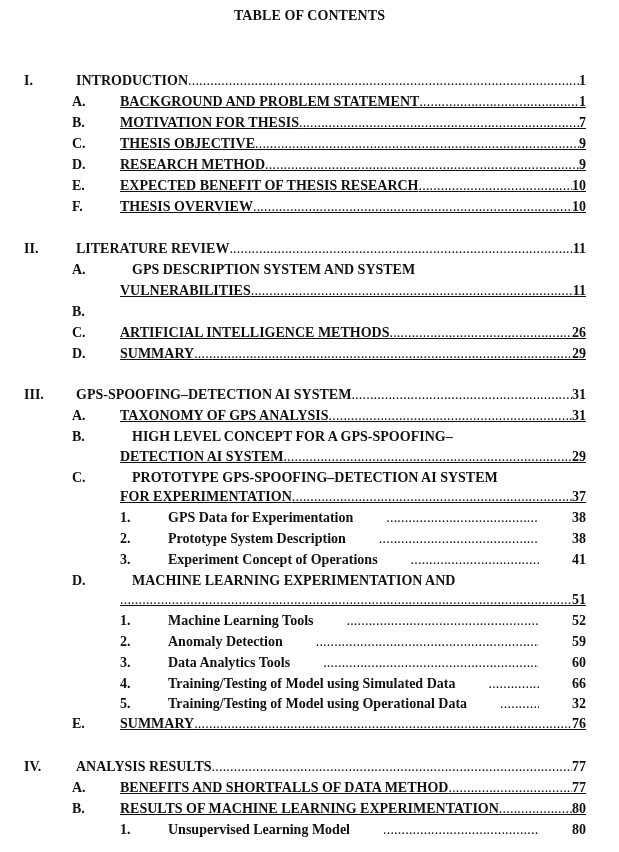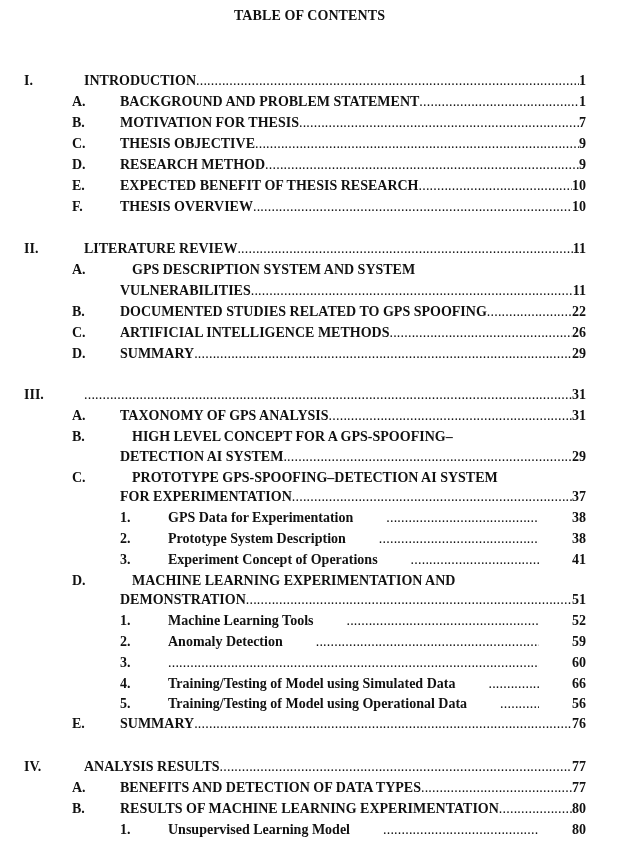--- a/index.html
+++ b/index.html
@@ -24,23 +24,23 @@
   .entry .txt { flex: 0 0 auto; }
   .entry .dots {
     flex: 1 1 auto; overflow: hidden; white-space: nowrap;
     letter-spacing: 0.2px; font-weight: normal;
   }
   .entry .dots::after {
     content: "................................................................................................................................................................................................................................................";
   }
   .entry .pg { flex: 0 0 auto; }
   .lvl1 .num { left: 24px; }
-  .lvl1 .entry { left: 84px; }
+  .lvl1 .entry { left: 76px; }
   .lvl2 .num { left: 72px; }
-  .lvl2 .entry { left: 120px; }
+  .lvl2 .entry { left: 120px; text-decoration: underline; }
   .lvl3 .num { left: 120px; }
   .lvl3 .entry { left: 168px; gap: 33px; }
   .cont { position: absolute; top: 0; white-space: nowrap; }
   .lvl2 .cont { left: 132px; }
 </style>
 </head>
 <body>
 
 <div class="title">TABLE OF CONTENTS</div>
 
@@ -115,25 +115,20 @@
 </div>
 <div class="line lvl2" style="top:280px">
   <div class="entry">
       <span class="txt">VULNERABILITIES</span>
       <span class="dots"></span>
       <span class="pg">11</span>
     </div>
 </div>
 <div class="line lvl2" style="top:301px">
   <span class="num">B.</span>
-  <div class="entry">
-      <span class="txt">DOCUMENTED STUDIES RELATED TO GPS SPOOFING </span>
-      <span class="dots"></span>
-      <span class="pg">22</span>
-    </div>
 </div>
 <div class="line lvl2" style="top:322px">
   <span class="num">C.</span>
   <div class="entry">
       <span class="txt">ARTIFICIAL INTELLIGENCE METHODS</span>
       <span class="dots"></span>
       <span class="pg">26</span>
     </div>
 </div>
 <div class="line lvl2" style="top:343px">
@@ -141,20 +136,21 @@
   <div class="entry">
       <span class="txt">SUMMARY </span>
       <span class="dots"></span>
       <span class="pg">29</span>
     </div>
 </div>
 
 <div class="line lvl1" style="top:384px">
   <span class="num">III.</span>
   <div class="entry">
+      <span class="txt">GPS-SPOOFING–DETECTION AI SYSTEM</span>
       <span class="dots"></span>
       <span class="pg">31</span>
     </div>
 </div>
 <div class="line lvl2" style="top:405px">
   <span class="num">A.</span>
   <div class="entry">
       <span class="txt">TAXONOMY OF GPS ANALYSIS</span>
       <span class="dots"></span>
       <span class="pg">31</span>
@@ -205,21 +201,20 @@
       <span class="dots"></span>
       <span class="pg">41</span>
     </div>
 </div>
 <div class="line lvl2" style="top:570px">
   <span class="num">D.</span>
   <span class="cont">MACHINE LEARNING EXPERIMENTATION AND</span>
 </div>
 <div class="line lvl2" style="top:589px">
   <div class="entry">
-      <span class="txt">DEMONSTRATION </span>
       <span class="dots"></span>
       <span class="pg">51</span>
     </div>
 </div>
 <div class="line lvl3" style="top:610px">
   <span class="num">1.</span>
   <div class="entry">
       <span class="txt">Machine Learning Tools</span>
       <span class="dots"></span>
       <span class="pg">52</span>
@@ -229,38 +224,39 @@
   <span class="num">2.</span>
   <div class="entry">
       <span class="txt">Anomaly Detection</span>
       <span class="dots"></span>
       <span class="pg">59</span>
     </div>
 </div>
 <div class="line lvl3" style="top:652px">
   <span class="num">3.</span>
   <div class="entry">
+      <span class="txt">Data Analytics Tools</span>
       <span class="dots"></span>
       <span class="pg">60</span>
     </div>
 </div>
 <div class="line lvl3" style="top:673px">
   <span class="num">4.</span>
   <div class="entry">
       <span class="txt">Training/Testing of Model using Simulated Data</span>
       <span class="dots"></span>
       <span class="pg">66</span>
     </div>
 </div>
 <div class="line lvl3" style="top:693px">
   <span class="num">5.</span>
   <div class="entry">
       <span class="txt">Training/Testing of Model using Operational Data </span>
       <span class="dots"></span>
-      <span class="pg">56</span>
+      <span class="pg">32</span>
     </div>
 </div>
 <div class="line lvl2" style="top:713px">
   <span class="num">E.</span>
   <div class="entry">
       <span class="txt">SUMMARY </span>
       <span class="dots"></span>
       <span class="pg">76</span>
     </div>
 </div>
@@ -269,21 +265,21 @@
   <span class="num">IV.</span>
   <div class="entry">
       <span class="txt">ANALYSIS RESULTS</span>
       <span class="dots"></span>
       <span class="pg">77</span>
     </div>
 </div>
 <div class="line lvl2" style="top:777px">
   <span class="num">A.</span>
   <div class="entry">
-      <span class="txt">BENEFITS AND DETECTION OF DATA TYPES </span>
+      <span class="txt">BENEFITS AND SHORTFALLS OF DATA METHOD </span>
       <span class="dots"></span>
       <span class="pg">77</span>
     </div>
 </div>
 <div class="line lvl2" style="top:798px">
   <span class="num">B.</span>
   <div class="entry">
       <span class="txt">RESULTS OF MACHINE LEARNING EXPERIMENTATION </span>
       <span class="dots"></span>
       <span class="pg">80</span>

